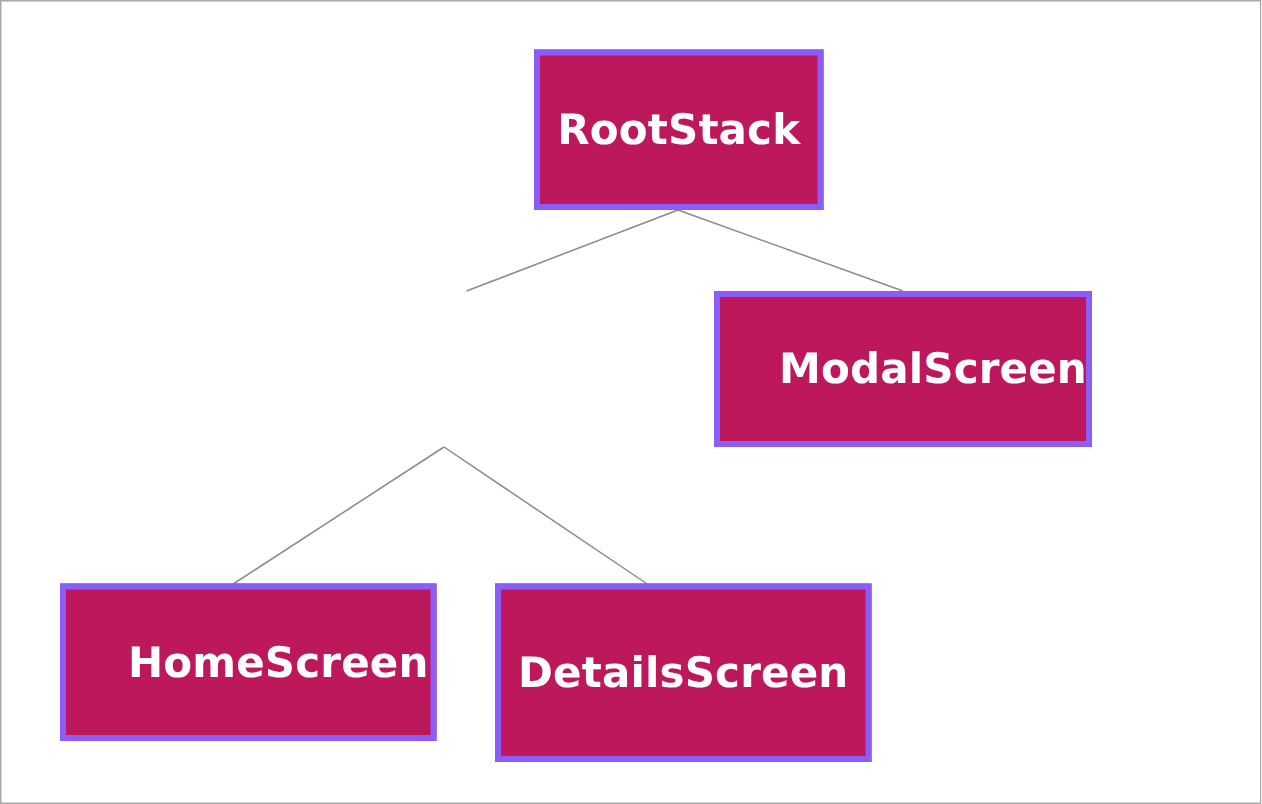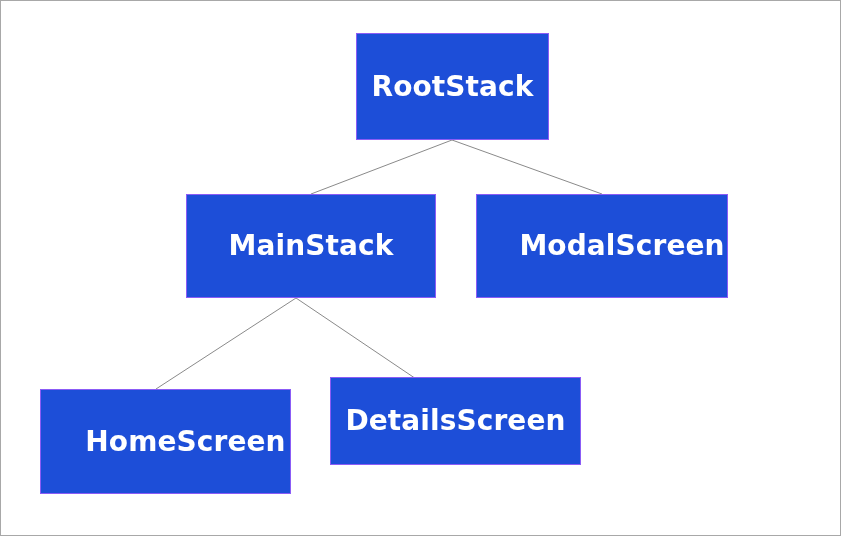--- a/index.html
+++ b/index.html
@@ -23,22 +23,22 @@
   #edge-layer {
     position: absolute;
     left: 0;
     top: 0;
     width: 841px;
     height: 536px;
     pointer-events: none;
   }
   .node {
     position: absolute;
-    background: #1d4ed8;
-    border: 1px solid #8b5cf6;
+    background: #be185d;
+    border: 4px solid #8b5cf6;
     box-sizing: border-box;
     display: flex;
     align-items: center;
     justify-content: center;
     z-index: 2;
   }
   .node-label {
     color: #ffffff;
     font-family: "DejaVu Sans", "Liberation Sans", sans-serif;
     font-weight: bold;
@@ -46,41 +46,38 @@
     line-height: 1;
     letter-spacing: 0.1px;
     white-space: nowrap;
     text-align: center;
   }
   
   #node-rootstack    { left: 355px; top: 32px;  width: 193px; height: 107px; }
   #node-mainstack    { left: 185px; top: 193px; width: 250px; height: 104px; }
   #node-modalscreen  { left: 475px; top: 193px; width: 252px; height: 104px; padding-left: 40px; }
   #node-homescreen   { left: 39px;  top: 388px; width: 251px; height: 105px; padding-left: 40px; }
-  #node-detailsscreen{ left: 329px; top: 376px; width: 251px; height: 88px; }
+  #node-detailsscreen{ left: 329px; top: 388px; width: 251px; height: 119px; }
 </style>
 </head>
 <body>
 
 <div id="diagram-canvas">
 
   <svg id="edge-layer" viewBox="0 0 841 536">
     <line x1="451" y1="139" x2="310" y2="193" stroke="#8a8a8a" stroke-width="1"></line>
     <line x1="451" y1="139" x2="601" y2="193" stroke="#8a8a8a" stroke-width="1"></line>
     <line x1="295" y1="297" x2="155" y2="388" stroke="#8a8a8a" stroke-width="1"></line>
     <line x1="295" y1="297" x2="430" y2="388" stroke="#8a8a8a" stroke-width="1"></line>
   </svg>
 
   <div class="node" id="node-rootstack">
     <span class="node-label">RootStack</span>
   </div>
 
-  <div class="node" id="node-mainstack">
-    <span class="node-label">MainStack</span>
-  </div>
 
   <div class="node" id="node-modalscreen">
     <span class="node-label">ModalScreen</span>
   </div>
 
   <div class="node" id="node-homescreen">
     <span class="node-label">HomeScreen</span>
   </div>
 
   <div class="node" id="node-detailsscreen">

